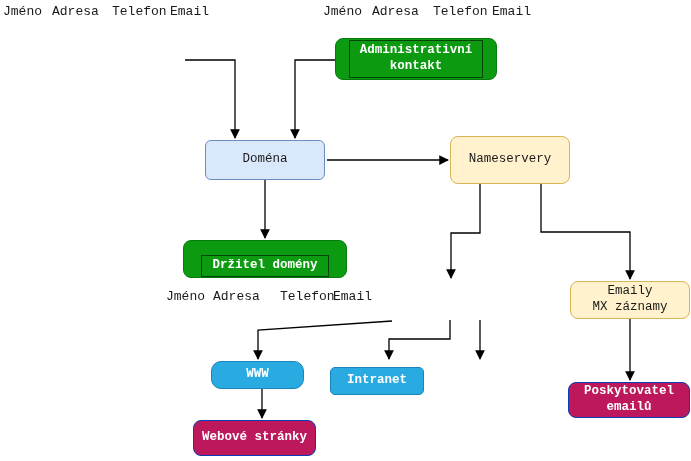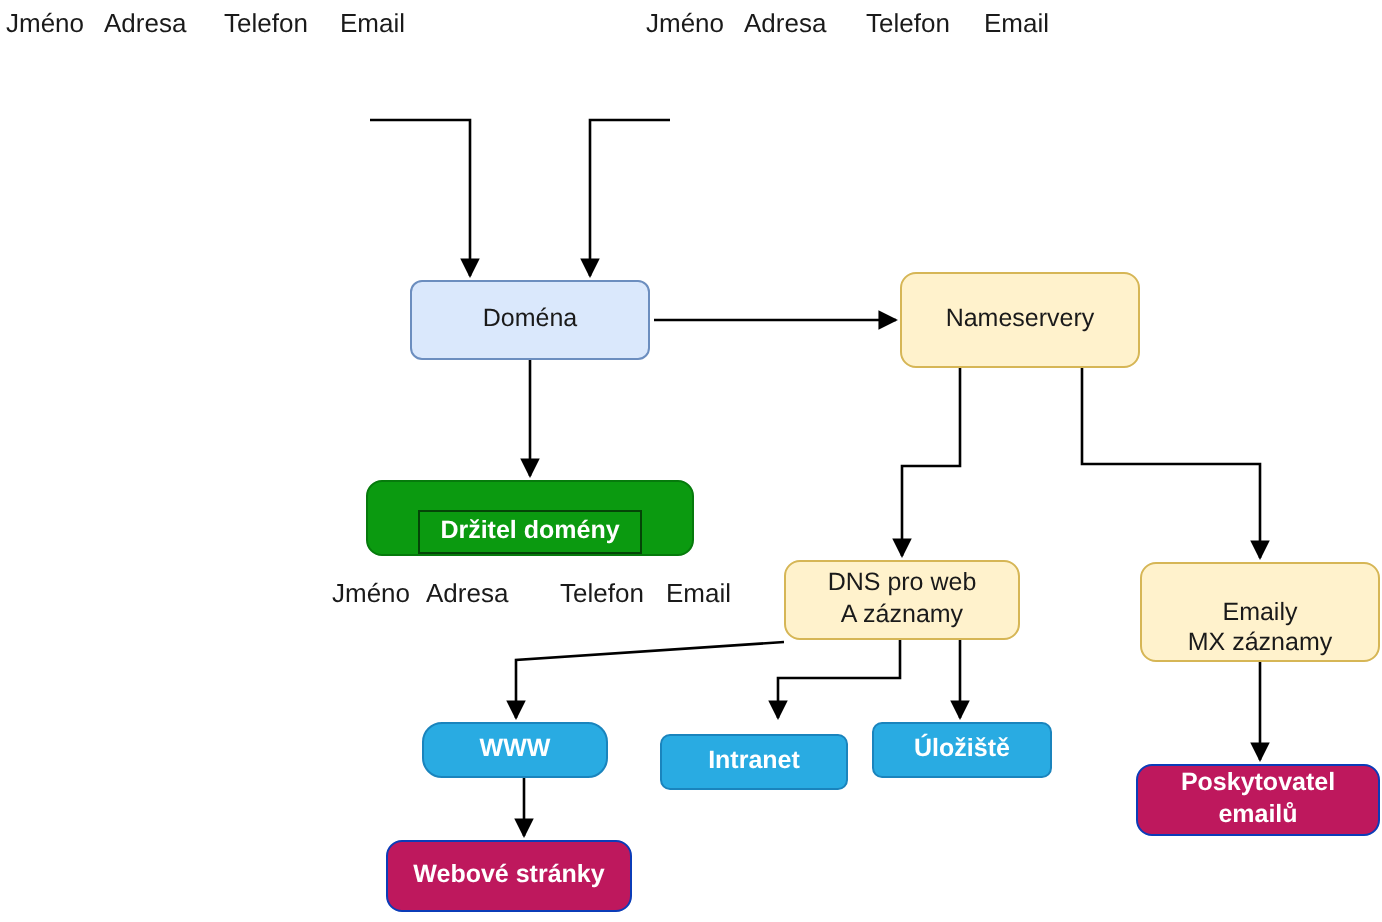--- a/index.html
+++ b/index.html
@@ -1,21 +1,21 @@
 <!DOCTYPE html>
 <html><head>
 <meta charset="utf-8">
 <style>
   html, body { margin: 0; padding: 0; background: #ffffff; }
   #canvas {
     position: relative;
     width: 691px;
     height: 461px;
     background: #ffffff;
-    font-family: Liberation Sans, sans-serif;
+    font-family: Liberation Mono, monospace;
     overflow: hidden;
   }
   #edges { position: absolute; left: 0; top: 0; width: 691px; height: 461px; }
   .edge { stroke: #000000; stroke-width: 1.3; fill: none; }
 
   .field-label {
     position: absolute;
     font-size: 13px;
     color: #1a1a1a;
     white-space: nowrap;
@@ -86,21 +86,21 @@
   .r3-2 { left: 280px; top: 289px; }
   .r3-3 { left: 333px; top: 289px; }
 
   
   #n-tech        { left: 25px;  top: 40px;  width: 160px; height: 40px; }
   #n-admin       { left: 335px; top: 38px;  width: 162px; height: 42px; }
   #n-domena      { left: 205px; top: 140px; width: 120px; height: 40px; }
   #n-nameservery { left: 450px; top: 136px; width: 120px; height: 48px; }
   #n-drzitel     { left: 183px; top: 240px; width: 164px; height: 38px; align-items: flex-end; }
   #n-dns         { left: 392px; top: 280px; width: 118px; height: 40px; }
-  #n-emaily      { left: 570px; top: 281px; width: 120px; height: 50px; align-items: flex-end; }
+  #n-emaily      { left: 570px; top: 281px; width: 120px; height: 38px; }
   #n-www         { left: 211px; top: 361px; width: 93px;  height: 28px; border-radius: 10px; }
   #n-intranet    { left: 330px; top: 367px; width: 94px;  height: 28px; }
   #n-uloziste    { left: 436px; top: 361px; width: 90px;  height: 28px; }
   #n-webove      { left: 193px; top: 420px; width: 123px; height: 36px; }
   #n-poskytovatel{ left: 568px; top: 382px; width: 122px; height: 36px; }
 </style>
 </head>
 <body>
 
 <div id="canvas">
@@ -133,54 +133,51 @@
   <span class="field-label r2-1">Adresa</span>
   <span class="field-label r2-2">Telefon</span>
   <span class="field-label r2-3">Email</span>
 
   <span class="field-label r3-0">Jméno</span>
   <span class="field-label r3-1">Adresa</span>
   <span class="field-label r3-2">Telefon</span>
   <span class="field-label r3-3">Email</span>
 
 
+  <div id="n-admin" class="node green">
+    <span class="inner prewrap">Administrativní
+kontakt</span>
+  </div>
 
   <div id="n-nameservery" class="node cream">
     <span>Nameservery</span>
   </div>
 
   <div id="n-domena" class="node bluefill">
     <span>Doména</span>
   </div>
 
   <div id="n-drzitel" class="node green">
     <span class="inner prewrap">Držitel domény</span>
   </div>
 
-  <div id="n-dns" class="node cream">
-    <span class="prewrap">DNS pro web
-A záznamy</span>
-  </div>
 
   <div id="n-emaily" class="node cream">
     <span class="prewrap">Emaily
 MX záznamy</span>
   </div>
 
   <div id="n-www" class="node lblue">
     <span>WWW</span>
   </div>
 
   <div id="n-intranet" class="node lblue">
     <span>Intranet</span>
   </div>
 
-  <div id="n-uloziste" class="node lblue">
-    <span>Úložiště</span>
-  </div>
 
   <div id="n-webove" class="node dblue">
     <span>Webové stránky</span>
   </div>
 
   <div id="n-poskytovatel" class="node dblue">
     <span>Poskytovatel emailů</span>
   </div>
 
 </div>

